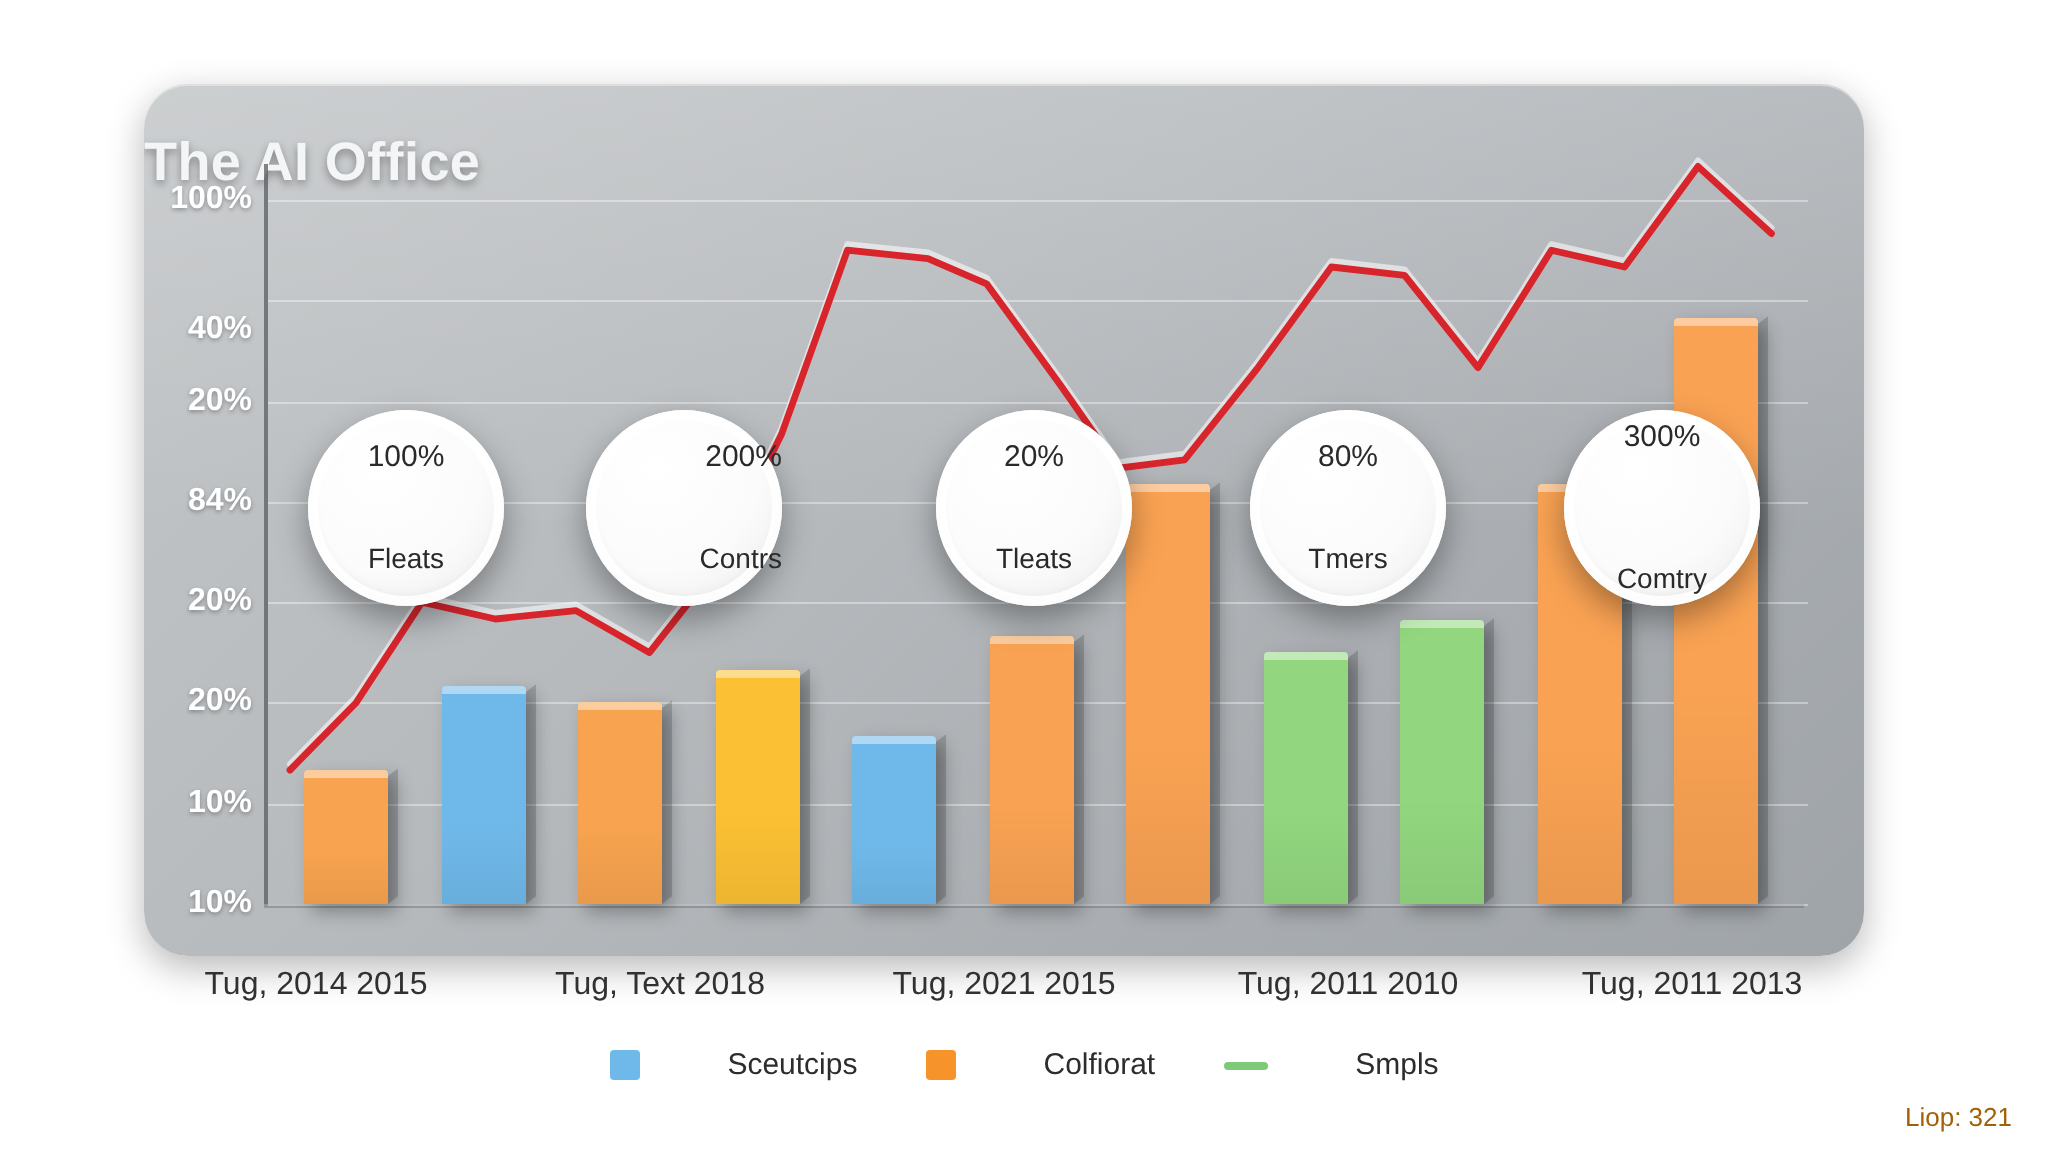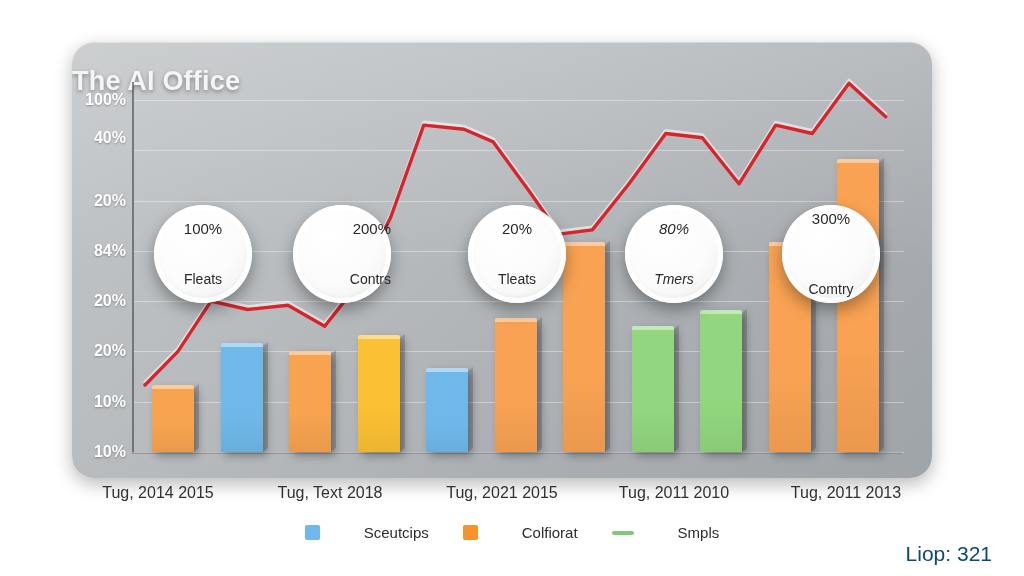--- a/index.html
+++ b/index.html
@@ -115,35 +115,35 @@
     position:absolute;left:0;top:524px;width:1024px;
     display:flex;justify-content:center;align-items:center;gap:34px;
   }
   .legend-item{display:flex;align-items:center;gap:8px;}
   .legend-swatch{width:15px;height:15px;border-radius:2px;}
   .legend-dash{width:22px;height:4px;border-radius:2px;}
   .legend-text{font-size:15px;color:#2b2d2f;white-space:nowrap;margin-left:36px;}
 
   
   #watermark{
-    position:absolute;right:32px;bottom:10px;
-    font-size:21px;color:#0c4a6e;
+    position:absolute;right:18px;bottom:10px;
+    font-size:13px;color:#a16207;
   }
 </style>
 </head>
 <body>
 
 <div id="panel">
   <div id="panel-sheen"></div>
 
   <div id="chart-title">The AI Office</div>
 
   <div id="ytick-layer">
       <div class="ytick" style="top: 0px;">100%</div>
-      <div class="ytick" style="top: 38px;">40%</div>
+      <div class="ytick" style="top: 65px;">40%</div>
       <div class="ytick" style="top: 100.571px;">20%</div>
       <div class="ytick" style="top: 150.857px;">84%</div>
       <div class="ytick" style="top: 201.143px;">20%</div>
       <div class="ytick" style="top: 251.429px;">20%</div>
       <div class="ytick" style="top: 301.714px;">10%</div>
       <div class="ytick" style="top: 352px;">10%</div>
     </div>
 
   <div id="plot">
     <div id="yaxis-line"></div>
@@ -214,21 +214,21 @@
           <div class="blbl">Fleats</div>
         </div>
         <div class="badge" style="left: 159px; top: 105px; align-items: flex-end;">
           <div class="bval">200%</div>
           <div class="blbl">Contrs</div>
         </div>
         <div class="badge" style="left: 334px; top: 105px;">
           <div class="bval">20%</div>
           <div class="blbl">Tleats</div>
         </div>
-        <div class="badge" style="left: 491px; top: 105px; font-style: italic;">
+        <div class="badge" style="left: 491px; top: 105px;">
           <div class="bval">80%</div>
           <div class="blbl">Tmers</div>
         </div>
         <div class="badge" style="left: 648px; top: 105px; gap: 20px;">
           <div class="bval">300%</div>
           <div class="blbl">Comtry</div>
         </div>
       </div>
   </div>
 </div>

